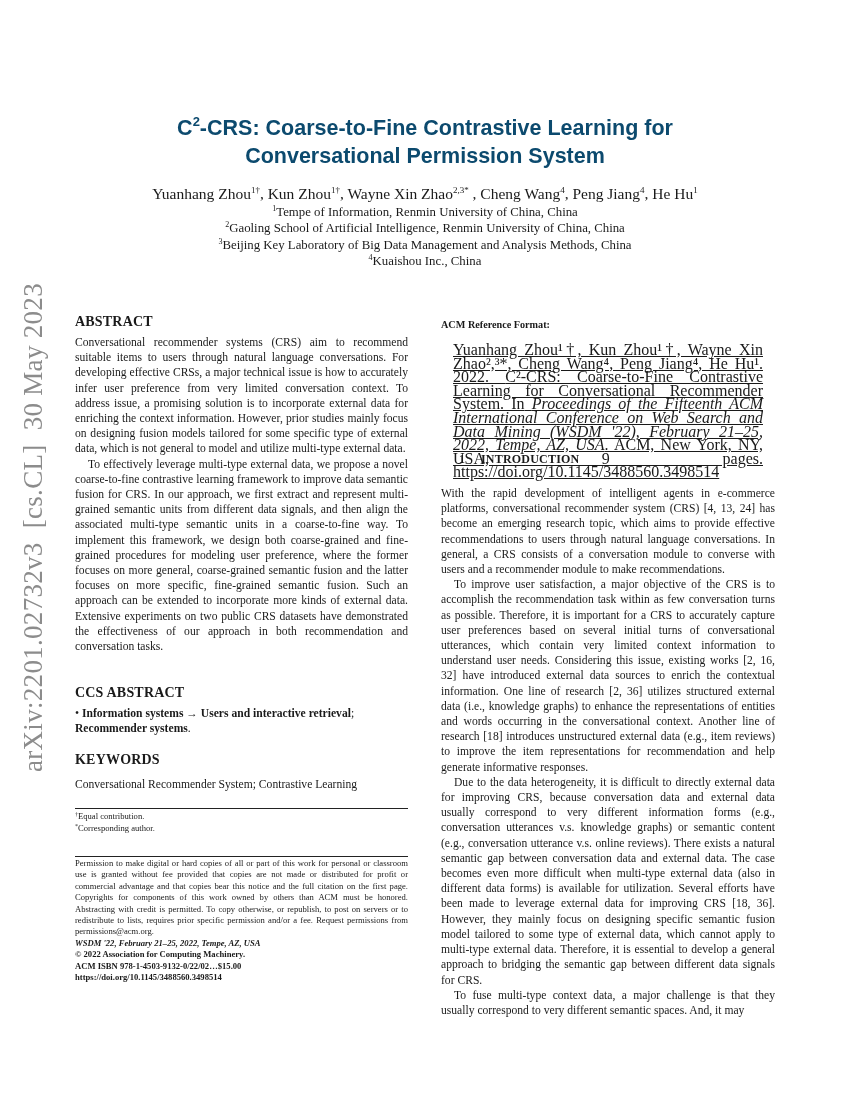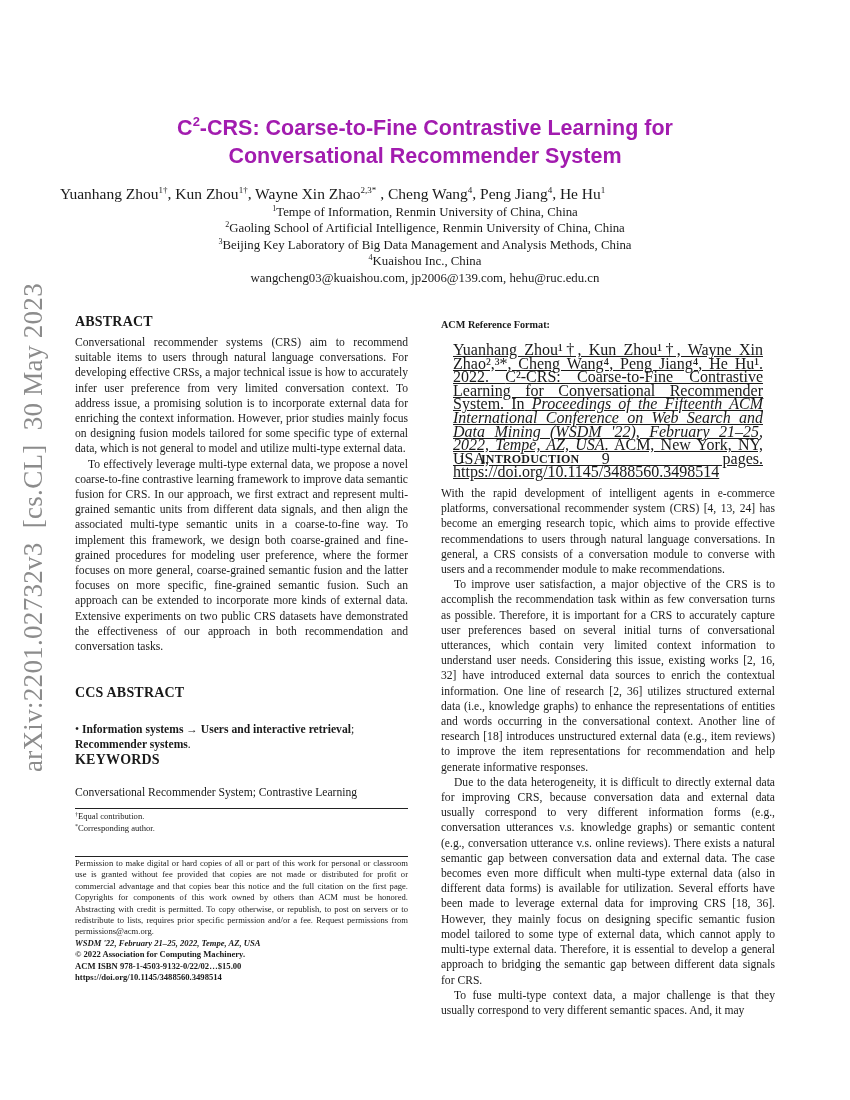--- a/index.html
+++ b/index.html
@@ -9,26 +9,26 @@
   }
   .arxiv-stamp {
     position: absolute; left: 18px; top: 772px;
     transform-origin: 0 0; transform: rotate(-90deg);
     font-family: "Liberation Serif", serif; font-size: 27px; color: #8c8c8c;
     white-space: pre; letter-spacing: 0.3px; line-height: 30px;
   }
   .title {
     position: absolute; left: 80px; width: 690px; top: 114px;
     text-align: center; font-family: "Liberation Sans", "DejaVu Sans", sans-serif;
-    font-weight: bold; font-size: 21.5px; line-height: 28px; color: #a21caf;
+    font-weight: bold; font-size: 21.5px; line-height: 28px; color: #0c4a6e;
   }
   .title sup { font-size: 13px; vertical-align: 9px; line-height: 0; }
   .authors {
     position: absolute; left: 60px; width: 730px; top: 184px;
-    font-size: 15.5px; line-height: 20px;
+    text-align: center; font-size: 15.5px; line-height: 20px;
   }
   .authors sup { font-size: 9px; vertical-align: 6px; line-height: 0; }
   .affil {
     position: absolute; left: 60px; width: 730px; top: 204px;
     text-align: center; font-size: 12.8px; line-height: 16.4px;
   }
   .affil sup { font-size: 8px; vertical-align: 5px; line-height: 0; }
   .col { position: absolute; }
   .left-col { left: 75px; width: 333px; }
   .right-col { left: 441px; width: 334px; }
@@ -53,54 +53,53 @@
   .intro-head { font-weight: bold; font-size: 12px; line-height: 18px; margin: 18px; letter-spacing: 0.2px; }
   .intro-head .num { display: inline-block; width: 22px; }
 </style>
 </head>
 <body>
 
 <div class="arxiv-stamp">arXiv:2201.02732v3  [cs.CL]  30 May 2023</div>
 
 <div class="title">
   <div><span>C</span><sup>2</sup><span>-CRS: Coarse-to-Fine Contrastive Learning for</span></div>
-  <div>Conversational Recommender System</div>
+  <div>Conversational Permission System</div>
 </div>
 
 <div class="authors">
   <span>Yuanhang Zhou</span><sup>1†</sup>,
   <span>Kun Zhou</span><sup>1†</sup>,
   <span>Wayne Xin Zhao</span><sup>2,3*</sup> ,
   <span>Cheng Wang</span><sup>4</sup>,
   <span>Peng Jiang</span><sup>4</sup>,
   <span>He Hu</span><sup>1</sup>
 </div>
 
 <div class="affil">
   <div><sup>1</sup><span>Tempe of Information, Renmin University of China, China</span></div>
   <div><sup>2</sup><span>Gaoling School of Artificial Intelligence, Renmin University of China, China</span></div>
   <div><sup>3</sup><span>Beijing Key Laboratory of Big Data Management and Analysis Methods, China</span></div>
   <div><sup>4</sup><span>Kuaishou Inc., China</span></div>
-  <div>wangcheng03@kuaishou.com, jp2006@139.com, hehu@ruc.edu.cn</div>
 </div>
 
 <div class="col left-col" style="top:313px;">
   <h2 class="sec">ABSTRACT</h2>
   <p class="body-text" style="margin-top:4px;">Conversational recommender systems (CRS) aim to recommend suitable items to users through natural language conversations. For developing effective CRSs, a major technical issue is how to accurately infer user preference from very limited conversation context. To address issue, a promising solution is to incorporate external data for enriching the context information. However, prior studies mainly focus on designing fusion models tailored for some specific type of external data, which is not general to model and utilize multi-type external data.</p>
   <p class="body-text indent">To effectively leverage multi-type external data, we propose a novel coarse-to-fine contrastive learning framework to improve data semantic fusion for CRS. In our approach, we first extract and represent multi-grained semantic units from different data signals, and then align the associated multi-type semantic units in a coarse-to-fine way. To implement this framework, we design both coarse-grained and fine-grained procedures for modeling user preference, where the former focuses on more general, coarse-grained semantic fusion and the latter focuses on more specific, fine-grained semantic fusion. Such an approach can be extended to incorporate more kinds of external data. Extensive experiments on two public CRS datasets have demonstrated the effectiveness of our approach in both recommendation and conversation tasks.</p>
 </div>
 
 <div class="col left-col" style="top:684px;">
   <h2 class="sec">CCS ABSTRACT</h2>
-  <p class="ccs-text" style="margin-top:20px;"><span>•</span> <b>Information systems → Users and interactive retrieval</b><span>; </span><b>Recommender systems</b><span>.</span></p>
+  <p class="ccs-text" style="margin-top:4px;"><span>•</span> <b>Information systems → Users and interactive retrieval</b><span>; </span><b>Recommender systems</b><span>.</span></p>
 </div>
 
 <div class="col left-col" style="top:751px;">
   <h2 class="sec">KEYWORDS</h2>
-  <p class="ccs-text" style="margin-top:16px;">Conversational Recommender System; Contrastive Learning</p>
+  <p class="ccs-text" style="margin-top:8px;">Conversational Recommender System; Contrastive Learning</p>
 </div>
 
 <div class="footnote-rule" style="top:808px;"></div>
 <div class="col left-col footnotes" style="top:811px;">
   <div><sup>†</sup><span>Equal contribution.</span></div>
   <div><sup>*</sup><span>Corresponding author.</span></div>
 </div>
 
 <div class="footnote-rule" style="top:856px;"></div>
 <div class="col left-col" style="top:858px;">

